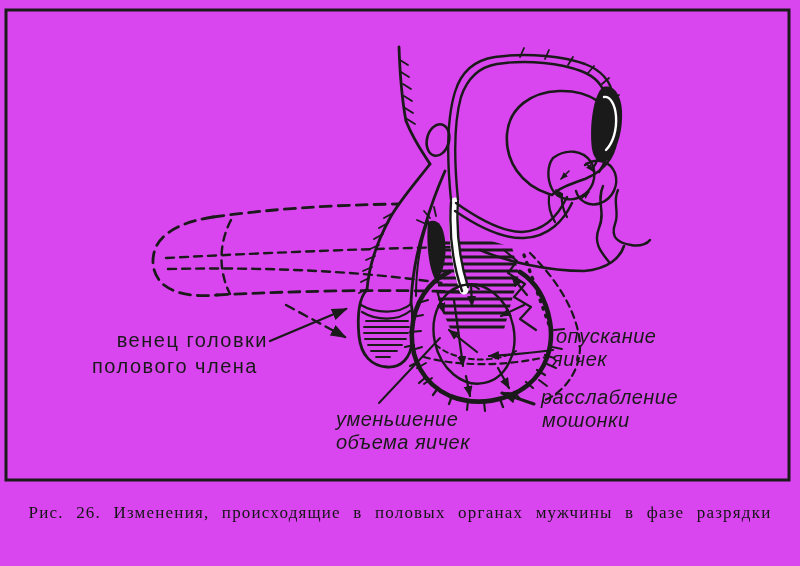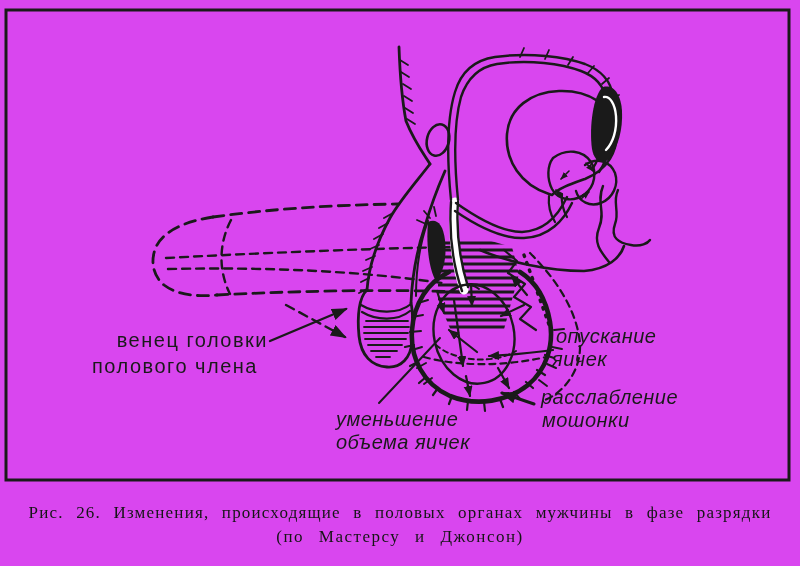--- a/index.html
+++ b/index.html
@@ -157,15 +157,14 @@
   <text class="lbl-it" x="336" y="449">объема яичек</text>
 
   <text class="lbl-it" x="556" y="343">опускание</text>
   <text class="lbl-it" x="552" y="366">яичек</text>
 
   <text class="lbl-it" x="541" y="404">расслабление</text>
   <text class="lbl-it" x="542" y="427">мошонки</text>
 </svg>
 
 <div class="caption l1">Рис. 26. Изменения, происходящие в половых органах мужчины в фазе разрядки</div>
-<div class="caption l2">(по Мастерсу и Джонсон)</div>
 
 </div>
 
 </body></html>

